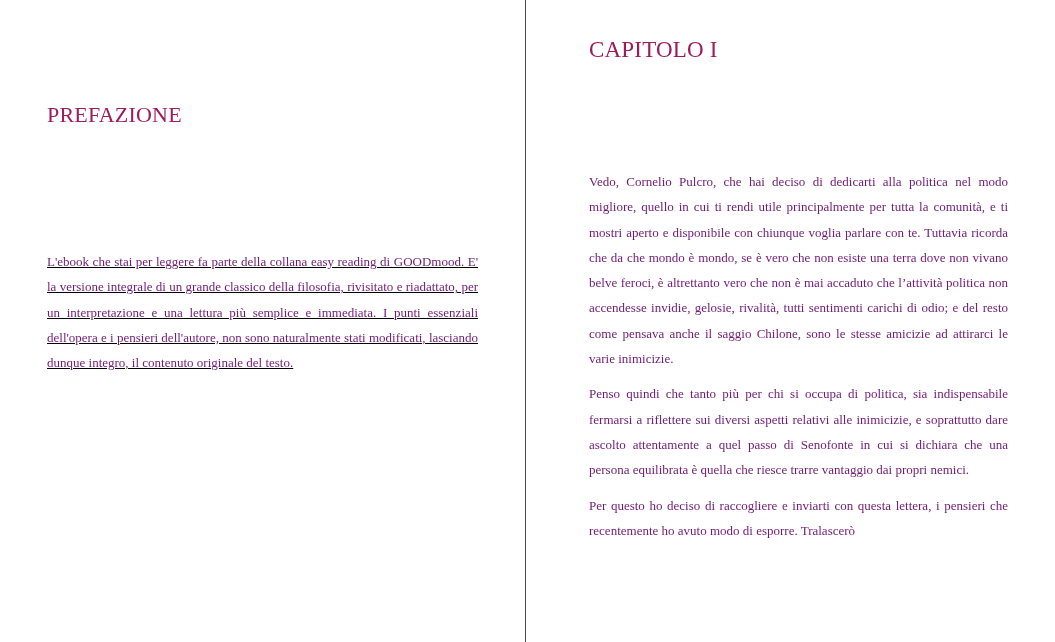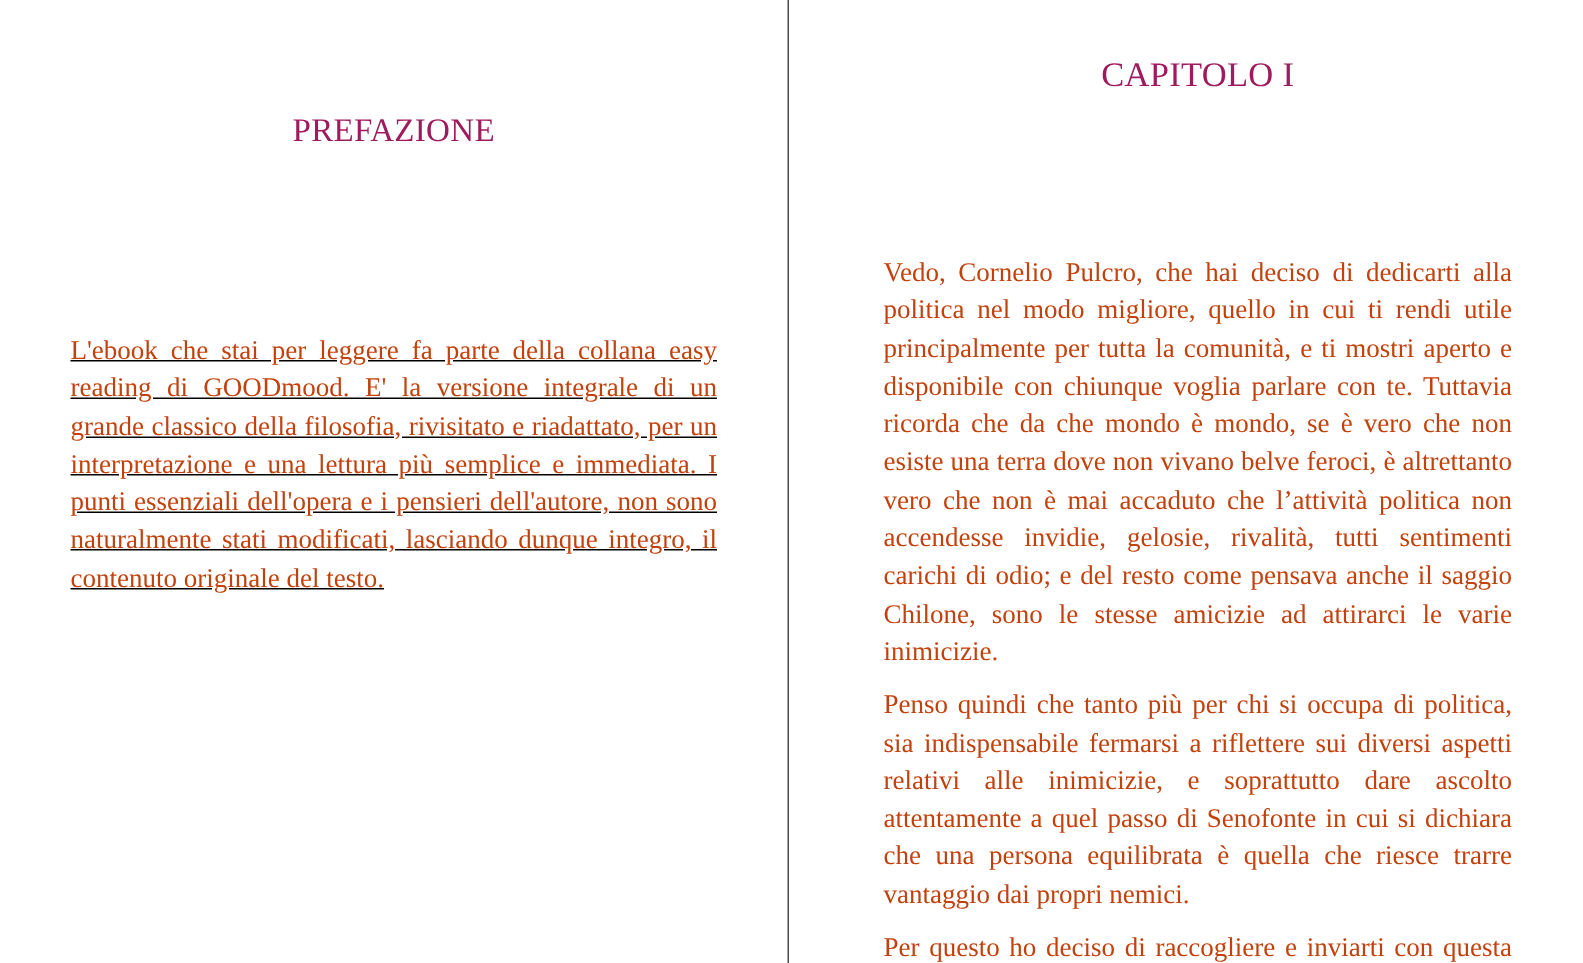--- a/index.html
+++ b/index.html
@@ -54,27 +54,27 @@
   }
 
   .page-heading {
     color: #9e1b5e;
     font-family: "Liberation Serif", "DejaVu Serif", serif;
     font-weight: normal;
     letter-spacing: 0.2px;
     margin: 0;
     padding: 0;
     white-space: nowrap;
-    text-align: center;
   }
 
   .page-left .page-heading {
     font-size: 22px;
     line-height: 26px;
     padding-top: 74px;
+    margin-top: 28px;
   }
 
   .page-right .page-heading {
     font-size: 23px;
     line-height: 27px;
     padding-top: 36px;
   }
 
   .body-block {
     margin: 0;
@@ -86,22 +86,22 @@
     text-decoration: underline;
   }
 
   .page-right .body-block {
     padding-top: 106px;
   }
 
   .para {
     margin: 0 0 10px 0;
     padding: 0;
-    color: #c2410c;
-    font-size: 18px;
+    color: #701a75;
+    font-size: 13px;
     line-height: 25.3px;
     text-align: justify;
     text-justify: inter-word;
     hyphens: none;
   }
 
   .para:last-child {
     margin-bottom: 0;
   }
 </style>

